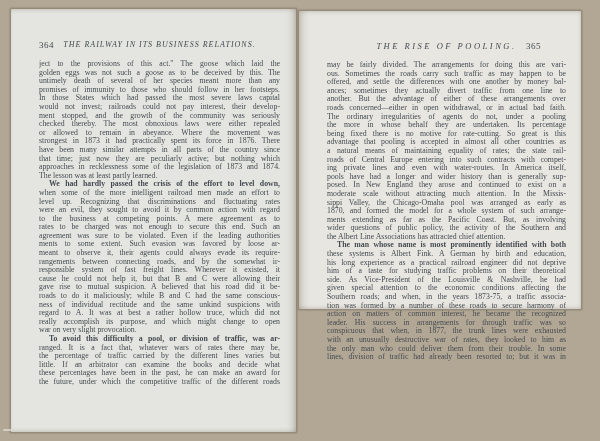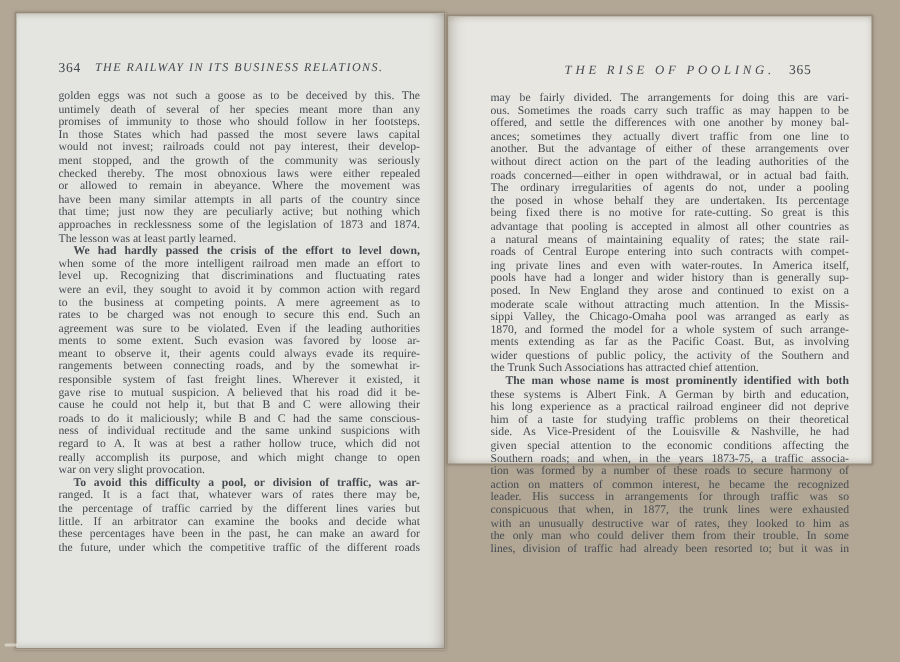--- a/index.html
+++ b/index.html
@@ -69,45 +69,47 @@
 
 <div class="scene">
 
   <div class="page page-left">
     <div class="inner">
       <div class="running-head">
         <span class="folio folio-left">364</span>
         <span class="head-title">THE RAILWAY IN ITS BUSINESS RELATIONS.</span>
       </div>
       <div class="text-block">
+          <div class="line">ject to the provisions of this act."  The goose which laid the</div>
           <div class="line">golden eggs was not such a goose as to be deceived by this.  The</div>
           <div class="line">untimely death of several of her species meant more than any</div>
           <div class="line">promises of immunity to those who should follow in her footsteps.</div>
           <div class="line">In those States which had passed the most severe laws capital</div>
           <div class="line">would not invest; railroads could not pay interest, their develop-</div>
           <div class="line">ment stopped, and the growth of the community was seriously</div>
           <div class="line">checked thereby.  The most obnoxious laws were either repealed</div>
           <div class="line">or allowed to remain in abeyance.  Where the movement was</div>
+          <div class="line">strongest in 1873 it had practically spent its force in 1876.  There</div>
           <div class="line">have been many similar attempts in all parts of the country since</div>
           <div class="line">that time; just now they are peculiarly active; but nothing which</div>
           <div class="line">approaches in recklessness some of the legislation of 1873 and 1874.</div>
           <div class="line pend">The lesson was at least partly learned.</div>
           <div class="line indent">We had hardly passed the crisis of the effort to level down,</div>
           <div class="line">when some of the more intelligent railroad men made an effort to</div>
           <div class="line">level up.  Recognizing that discriminations and fluctuating rates</div>
           <div class="line">were an evil, they sought to avoid it by common action with regard</div>
           <div class="line">to the business at competing points.  A mere agreement as to</div>
           <div class="line">rates to be charged was not enough to secure this end.  Such an</div>
           <div class="line">agreement was sure to be violated.  Even if the leading authorities</div>
           <div class="line">ments to some extent.  Such evasion was favored by loose ar-</div>
           <div class="line">meant to observe it, their agents could always evade its require-</div>
           <div class="line">rangements between connecting roads, and by the somewhat ir-</div>
           <div class="line">responsible system of fast freight lines.  Wherever it existed, it</div>
+          <div class="line">cause he could not help it, but that B and C were allowing their</div>
           <div class="line">gave rise to mutual suspicion.  A believed that his road did it be-</div>
-          <div class="line">cause he could not help it, but that B and C were allowing their</div>
           <div class="line">roads to do it maliciously; while B and C had the same conscious-</div>
           <div class="line">ness of individual rectitude and the same unkind suspicions with</div>
           <div class="line">regard to A.  It was at best a rather hollow truce, which did not</div>
           <div class="line">really accomplish its purpose, and which might change to open</div>
           <div class="line pend">war on very slight provocation.</div>
           <div class="line indent">To avoid this difficulty a pool, or division of traffic, was ar-</div>
           <div class="line">ranged.  It is a fact that, whatever wars of rates there may be,</div>
           <div class="line">the percentage of traffic carried by the different lines varies but</div>
           <div class="line">little.  If an arbitrator can examine the books and decide what</div>
           <div class="line">these percentages have been in the past, he can make an award for</div>
@@ -121,37 +123,36 @@
       <div class="running-head">
         <span class="head-title">THE RISE OF POOLING.</span>
         <span class="folio folio-right">365</span>
       </div>
       <div class="text-block">
           <div class="line">may be fairly divided.  The arrangements for doing this are vari-</div>
           <div class="line">ous.  Sometimes the roads carry such traffic as may happen to be</div>
           <div class="line">offered, and settle the differences with one another by money bal-</div>
           <div class="line">ances; sometimes they actually divert traffic from one line to</div>
           <div class="line">another.  But the advantage of either of these arrangements over</div>
-          <div class="line">without direct action on the part of the leading authorities of the</div>
           <div class="line">roads concerned—either in open withdrawal, or in actual bad faith.</div>
           <div class="line">The ordinary irregularities of agents do not, under a pooling</div>
-          <div class="line">the posed in whose behalf they are undertaken.  Its percentage</div>
+          <div class="line">the more in whose behalf they are undertaken.  Its percentage</div>
           <div class="line">being fixed there is no motive for rate-cutting.  So great is this</div>
           <div class="line">advantage that pooling is accepted in almost all other countries as</div>
           <div class="line">a natural means of maintaining equality of rates; the state rail-</div>
           <div class="line">roads of Central Europe entering into such contracts with compet-</div>
           <div class="line">ing private lines and even with water-routes.  In America itself,</div>
           <div class="line">pools have had a longer and wider history than is generally sup-</div>
           <div class="line">posed.  In New England they arose and continued to exist on a</div>
           <div class="line">moderate scale without attracting much attention.  In the Missis-</div>
           <div class="line">sippi Valley, the Chicago-Omaha pool was arranged as early as</div>
           <div class="line">1870, and formed the model for a whole system of such arrange-</div>
           <div class="line">ments extending as far as the Pacific Coast.  But, as involving</div>
           <div class="line">wider questions of public policy, the activity of the Southern and</div>
-          <div class="line pend">the Trunk Such Associations has attracted chief attention.</div>
+          <div class="line pend">the Albert Line Associations has attracted chief attention.</div>
           <div class="line indent">The man whose name is most prominently identified with both</div>
           <div class="line">these systems is Albert Fink.  A German by birth and education,</div>
           <div class="line">his long experience as a practical railroad engineer did not deprive</div>
           <div class="line">him of a taste for studying traffic problems on their theoretical</div>
           <div class="line">side.  As Vice-President of the Louisville &amp; Nashville, he had</div>
           <div class="line">given special attention to the economic conditions affecting the</div>
           <div class="line">Southern roads; and when, in the years 1873-75, a traffic associa-</div>
           <div class="line">tion was formed by a number of these roads to secure harmony of</div>
           <div class="line">action on matters of common interest, he became the recognized</div>
           <div class="line">leader.  His success in arrangements for through traffic was so</div>

